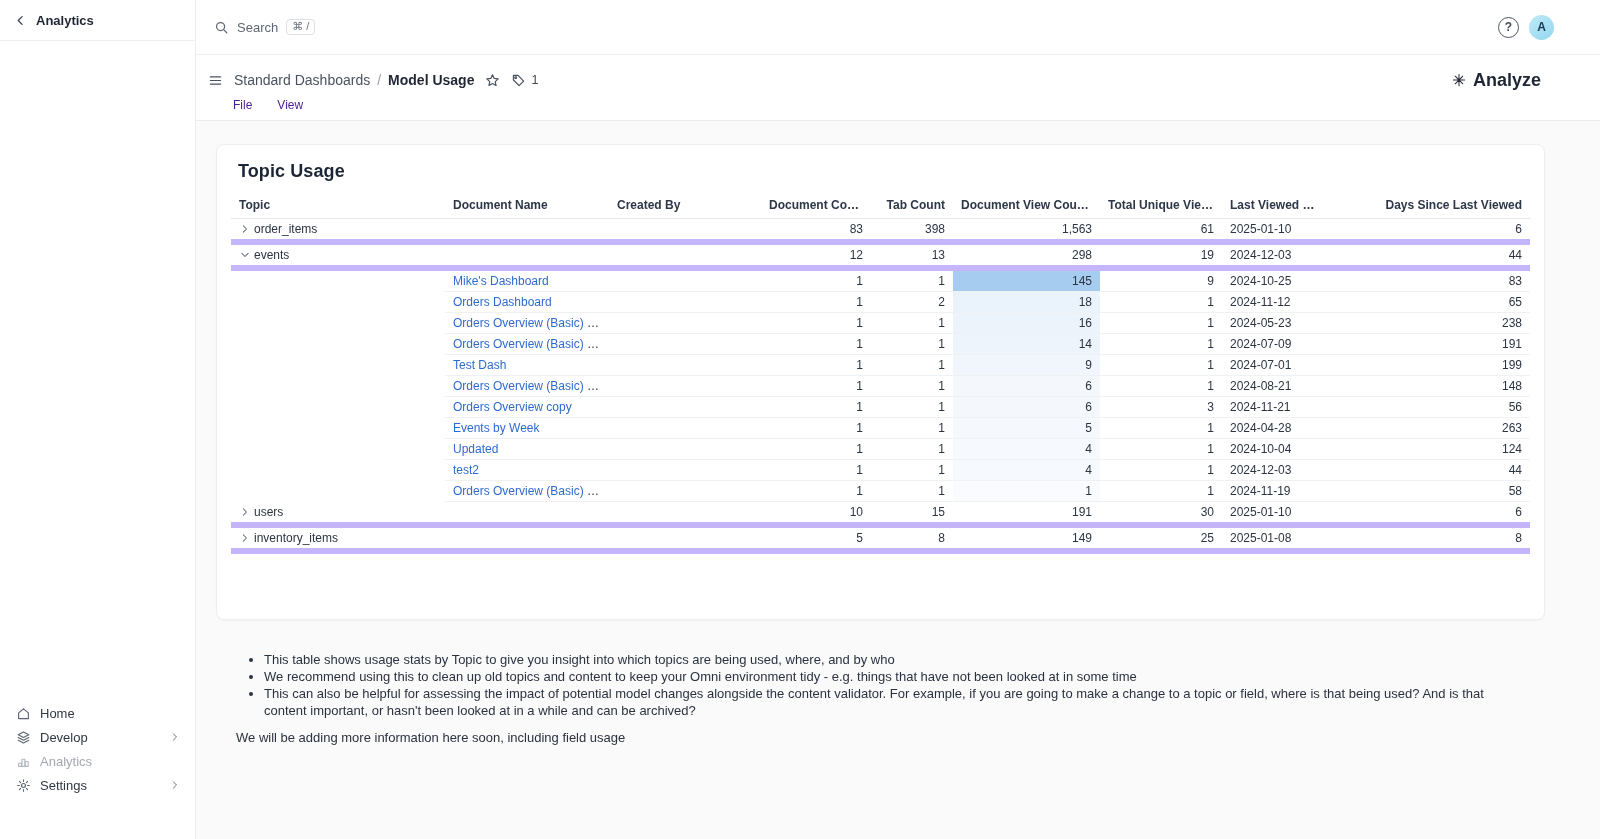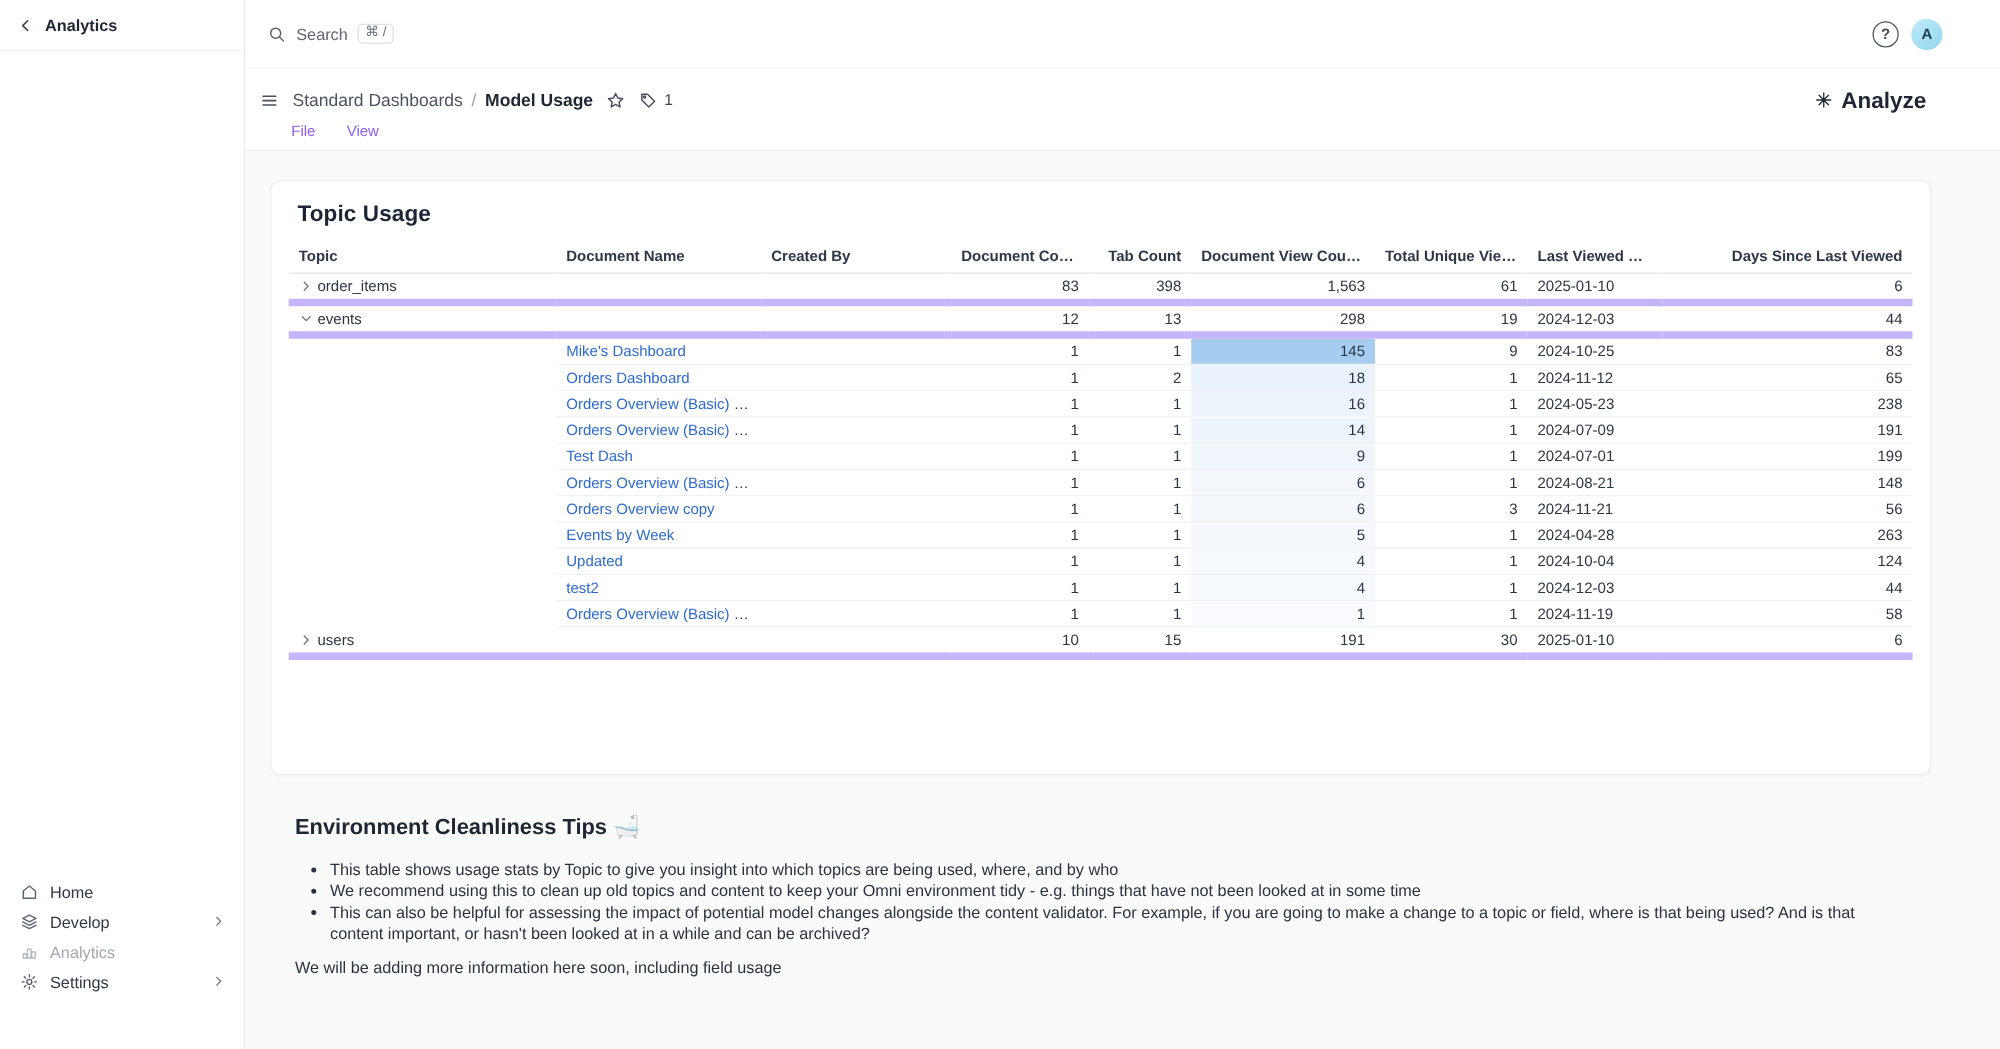--- a/index.html
+++ b/index.html
@@ -59,21 +59,21 @@
   .crumb-parent { color:#4a5260; cursor:pointer; }
   .crumb-sep { color:#9aa1ab; }
   .crumb-current { color:#1f2633; font-weight:700; }
   .tag-group { display:flex; align-items:center; gap:5px; cursor:pointer; }
   .tag-count { font-size:12.5px; color:#3f4754; }
   .analyze-btn { margin-left:auto; display:flex; align-items:center; gap:7px;
     cursor:pointer; padding:3px 2px; border-radius:5px; }
   .analyze-btn svg { stroke:#242b38; stroke-width:1.2; stroke-linecap:round; fill:none; }
   .analyze-label { font-size:18px; font-weight:600; color:#1f2633; }
   .menu-row { display:flex; gap:25px; padding:5px 0 8px 25px; }
-  .menu-item { font-size:12px; color:#8b5cf6; cursor:pointer; }
+  .menu-item { font-size:12px; color:#4c1d95; cursor:pointer; }
 
   
   .canvas { flex:1; background:#fafafa; overflow:hidden; }
   .card { margin:23px 55px 0 20px; height:476px; background:#fff;
     border:1px solid #eeeef0; border-radius:8px;
     box-shadow:0 1px 2px rgba(20,24,34,.03); padding:15px 14px; overflow:hidden; }
   .card-title { font-size:18px; font-weight:700; color:#1b2535;
     margin:1px 0 13px 7px; letter-spacing:.1px; }
 
   table.usage { width:100%; border-collapse:collapse; table-layout:fixed; }
@@ -428,26 +428,45 @@
               </td>
               <td class="al"></td>
               <td class="al"></td>
               <td class="ar">10</td>
               <td class="ar">15</td>
               <td class="ar">191</td>
               <td class="ar">30</td>
               <td class="al col-date">2025-01-10</td>
               <td class="ar col-days">6</td>
             </tr>
+            <tr class="row-topic">
+              <td class="al cell-topic">
+                <span class="topic-flex">
+                  <span class="twisty">
+                    <svg width="12" height="12" viewBox="0 0 16 16">
+                      <path d="M5.8 3.8 10 8l-4.2 4.2"></path>
+                    </svg>
+                  </span>
+                  <span>inventory_items</span>
+                </span>
+              </td>
+              <td class="al"></td>
+              <td class="al"></td>
+              <td class="ar">5</td>
+              <td class="ar">8</td>
+              <td class="ar">149</td>
+              <td class="ar">25</td>
+              <td class="al col-date">2025-01-08</td>
+              <td class="ar col-days">8</td>
+            </tr>
           </tbody>
       </table>
     </div>
 
     <div class="tips">
-      <div class="tips-heading">Environment Cleanliness Tips 🛁</div>
       <ul class="tips-list" id="tips-list">
           <li>This table shows usage stats by Topic to give you insight into which topics are being used, where, and by who</li>
           <li>We recommend using this to clean up old topics and content to keep your Omni environment tidy - e.g. things that have not been looked at in some time</li>
           <li>This can also be helpful for assessing the impact of potential model changes alongside the content validator. For example, if you are going to make a change to a topic or field, where is that being used? And is that content important, or hasn't been looked at in a while and can be archived?</li>
         </ul>
       <div class="tips-footer">We will be adding more information here soon, including field usage</div>
     </div>
   </div>
 </div>
 

